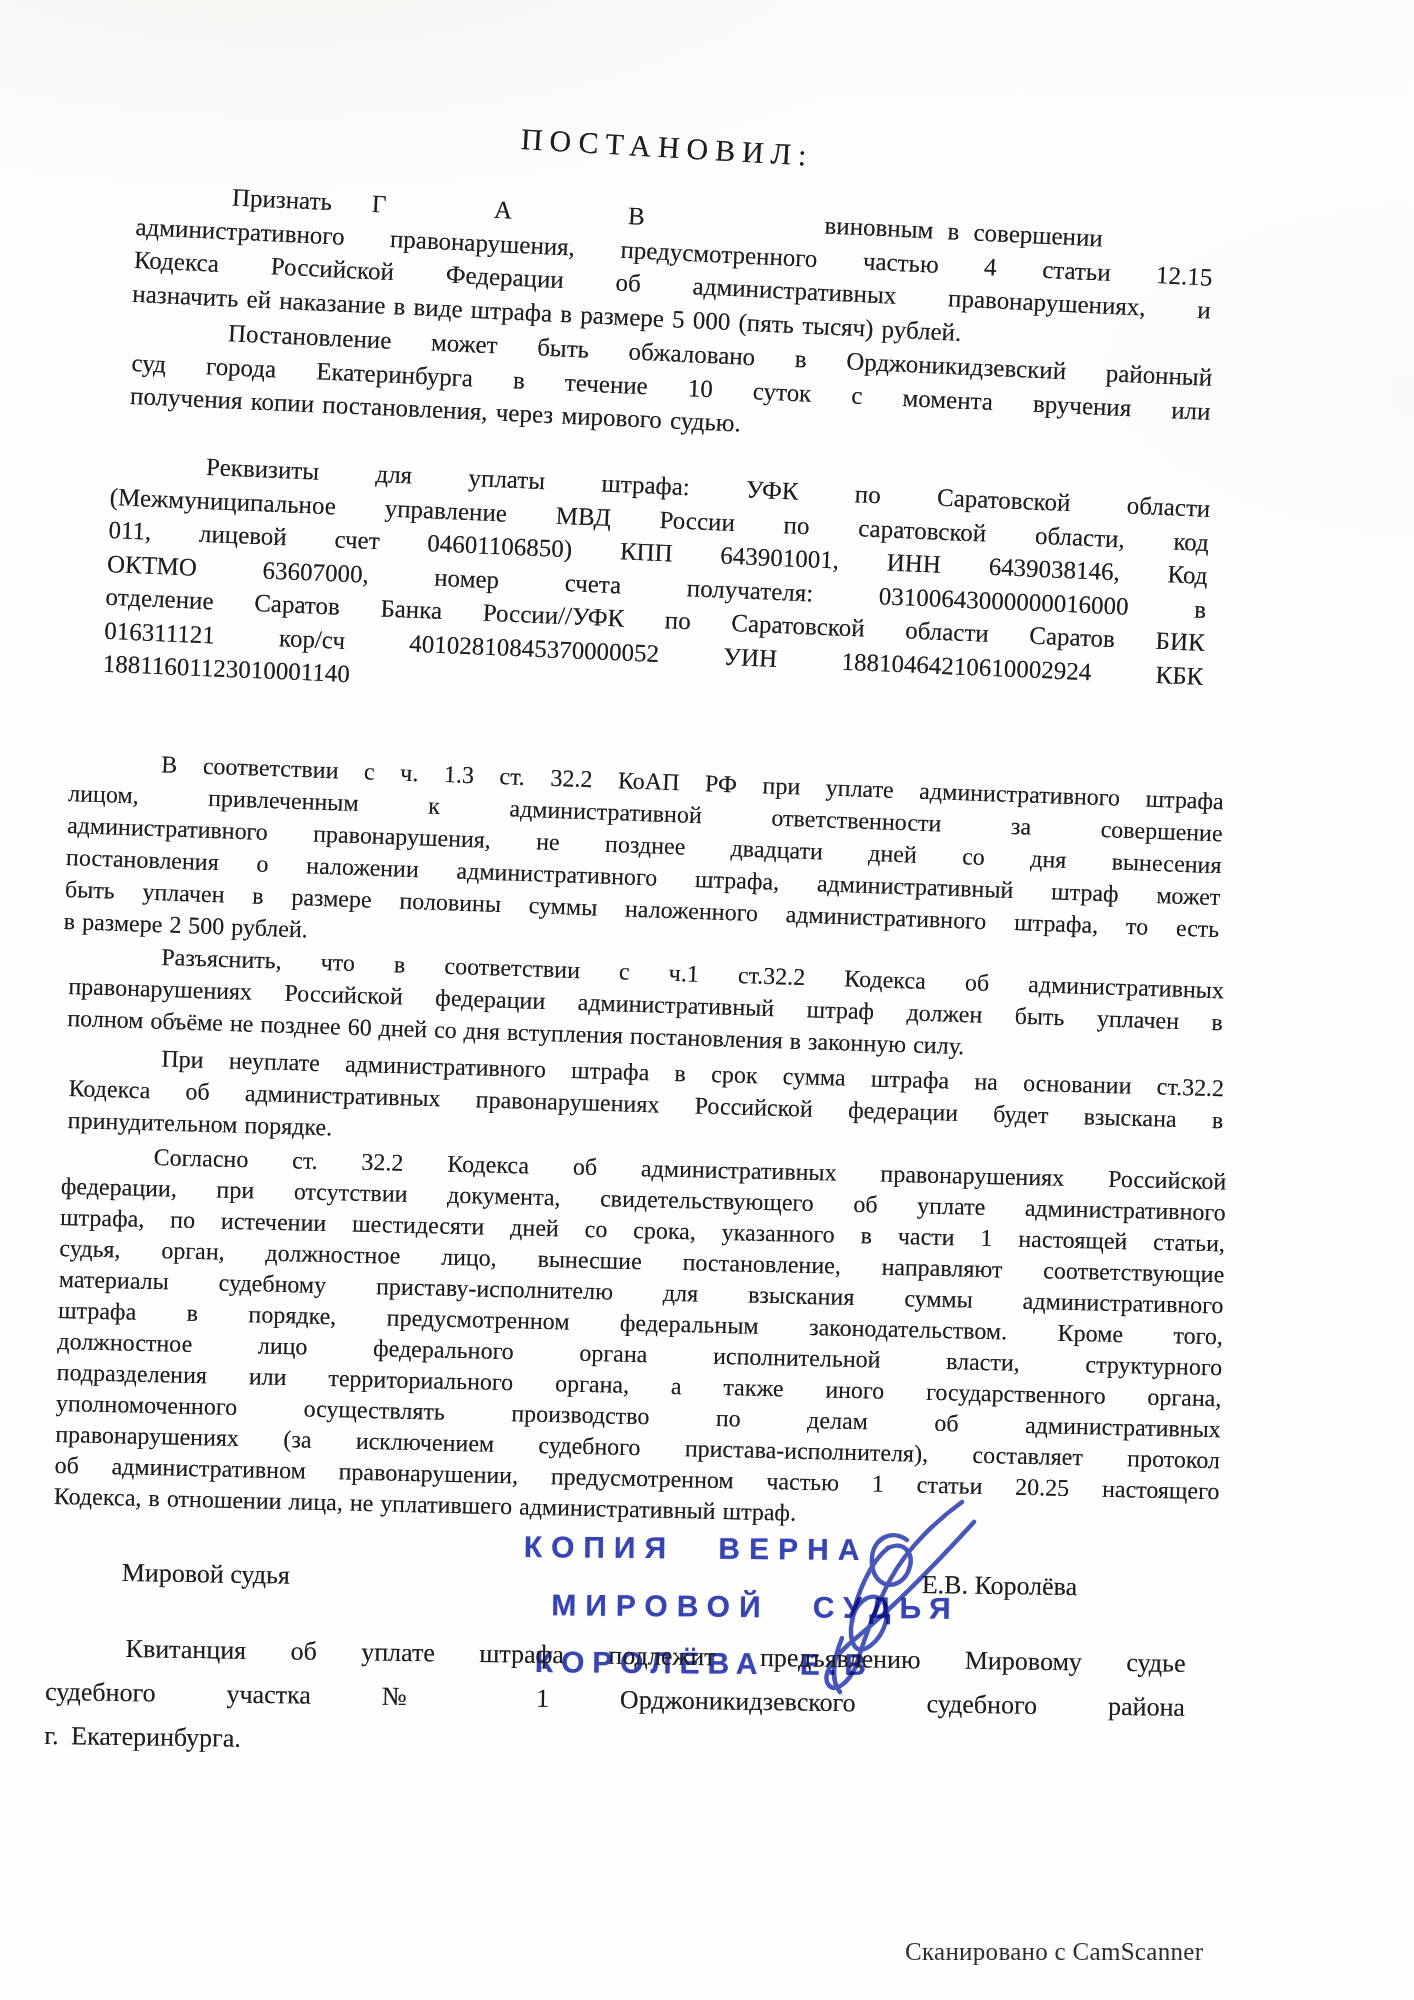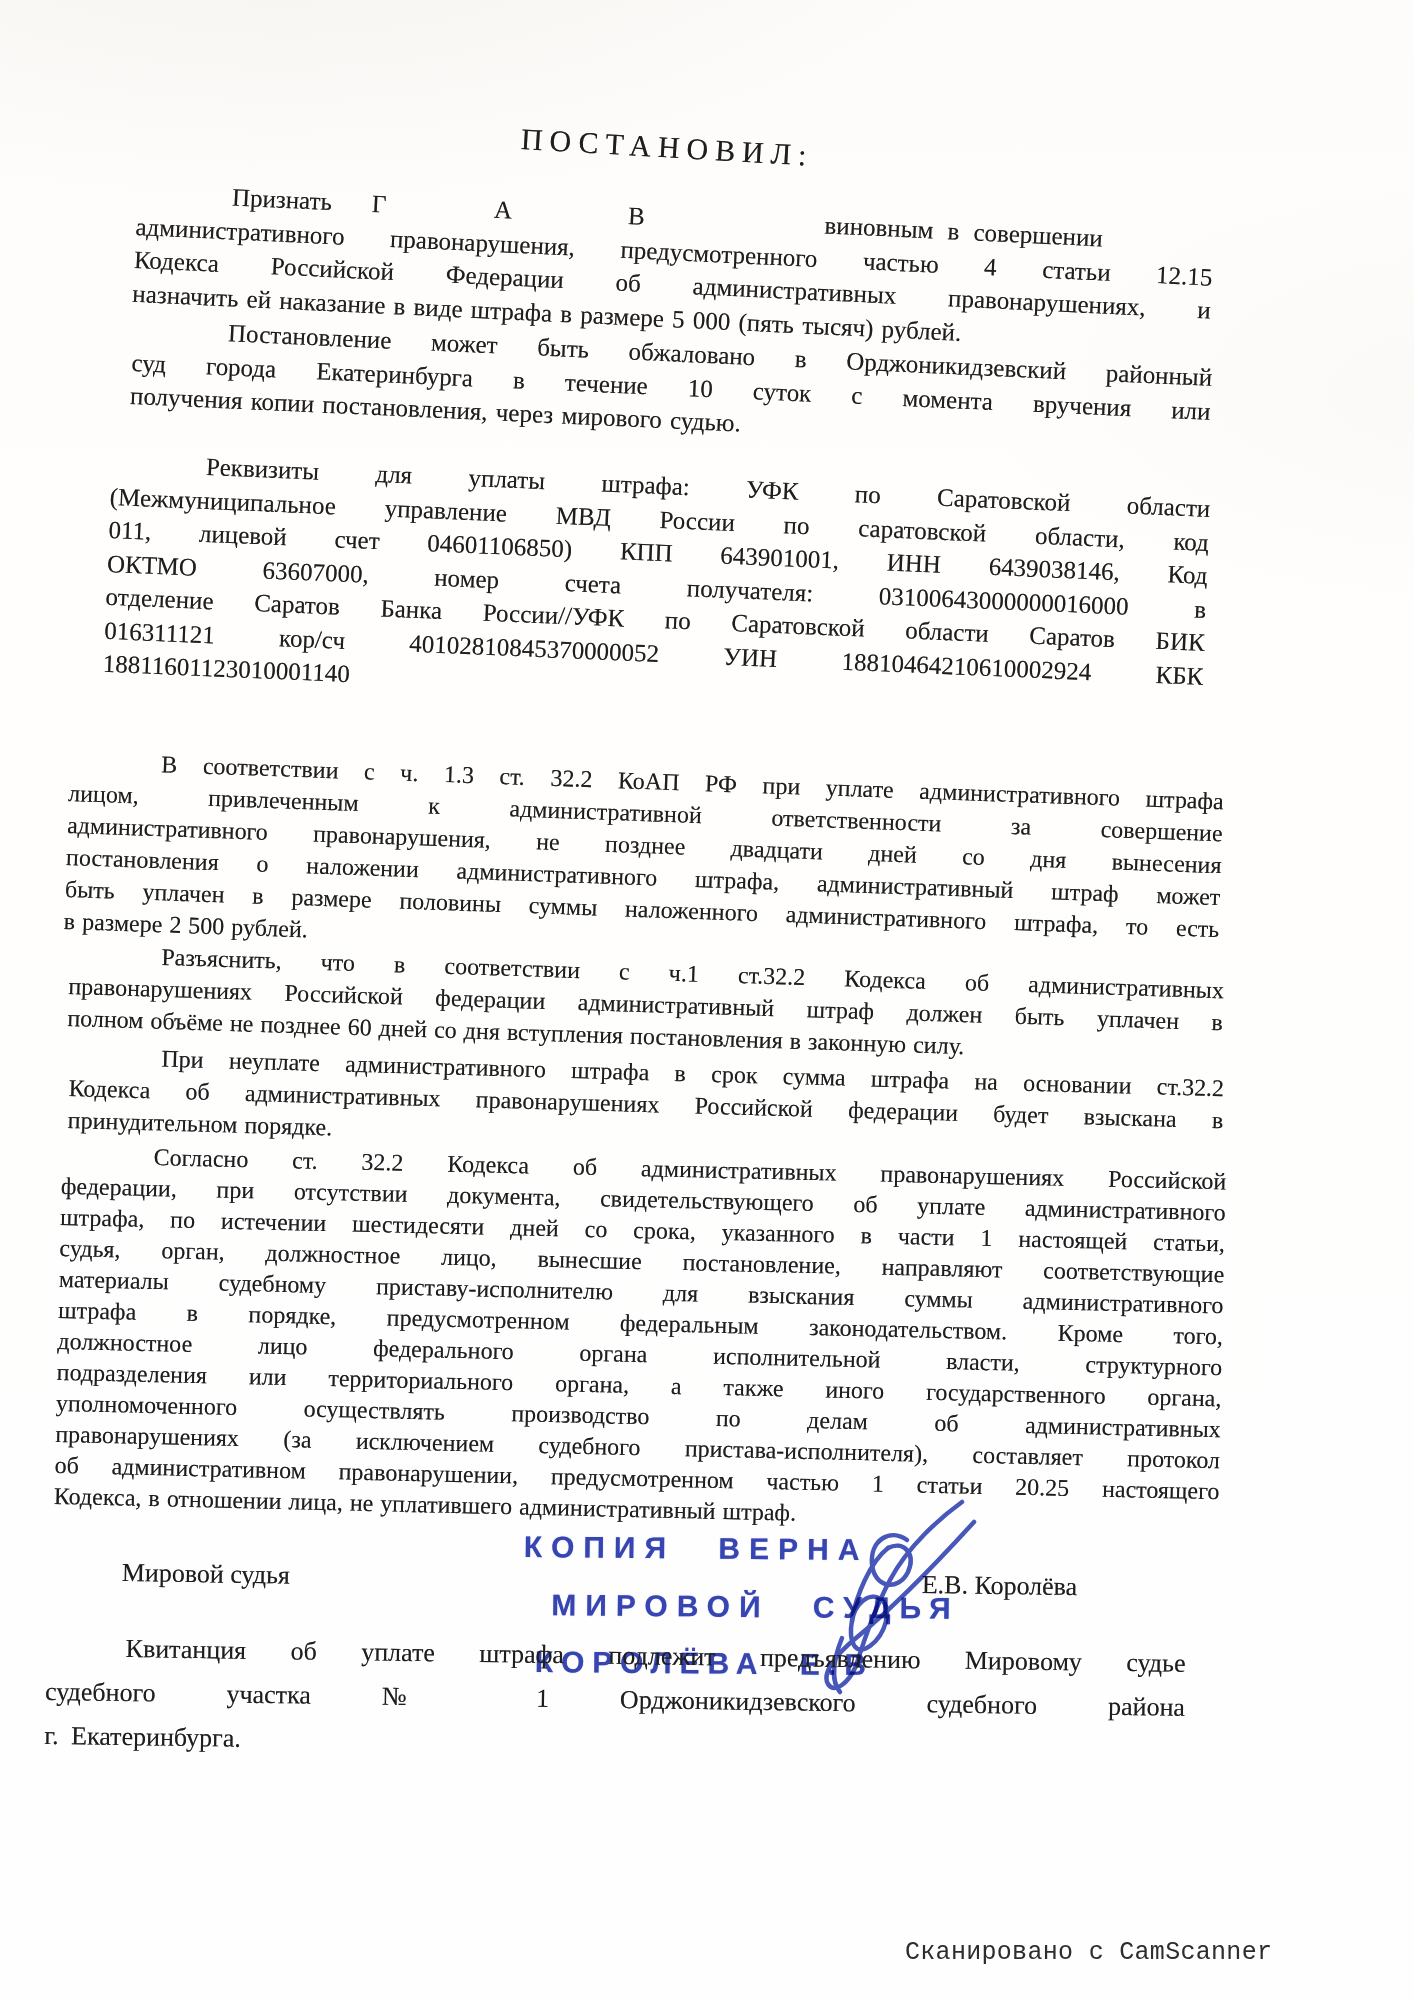--- a/index.html
+++ b/index.html
@@ -32,21 +32,21 @@
     font-weight:bold;color:#2737ad;mix-blend-mode:multiply;
     text-shadow:0 0 1px rgba(39,55,173,.55);
     opacity:.93;
   }
   .stamp .sline{font-size:30px;letter-spacing:9px;word-spacing:26px;line-height:57.5px;white-space:nowrap;}
   .stamp .sline.s2{padding-left:28px;}
   .stamp .sline.s3{padding-left:12px;letter-spacing:8px;word-spacing:18px;}
   .sig{position:absolute;mix-blend-mode:multiply;}
   .judge-label,.judge-name{font-size:26px;}
   .footer{
-    font-family:Liberation Mono, monospace;
+    font-family:Liberation Serif, serif;
     font-size:25px;color:#2d2d2d;letter-spacing:.3px;
   }
 </style>
 </head>
 <body>
 
 <div class="page">
 
   <div class="blk hdr txt" style="left:522px;top:122px;transform:rotate(3.3deg);">ПОСТАНОВИЛ:</div>
 

